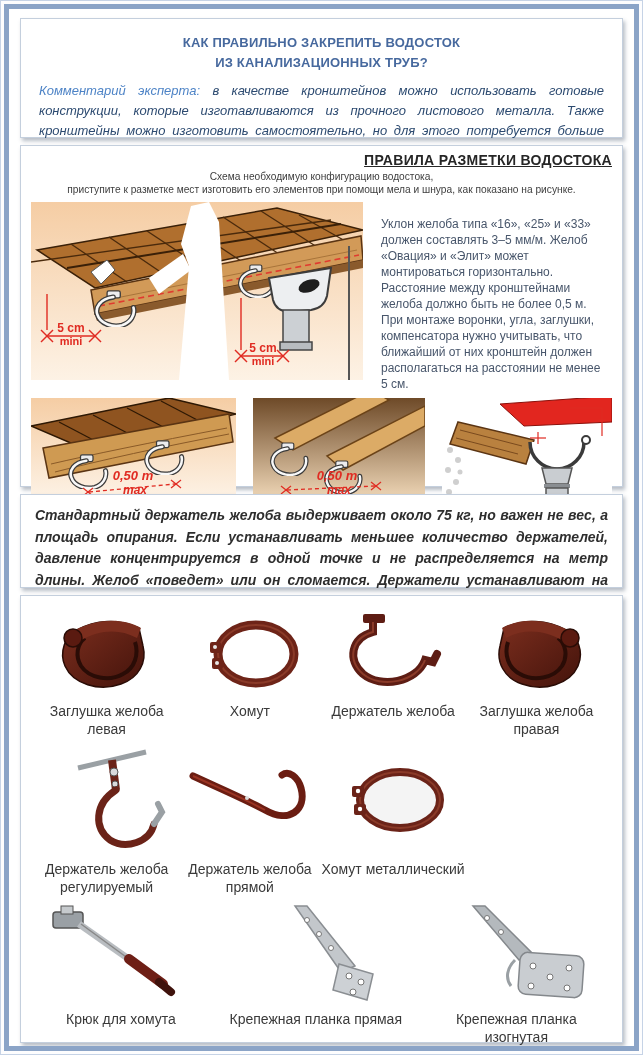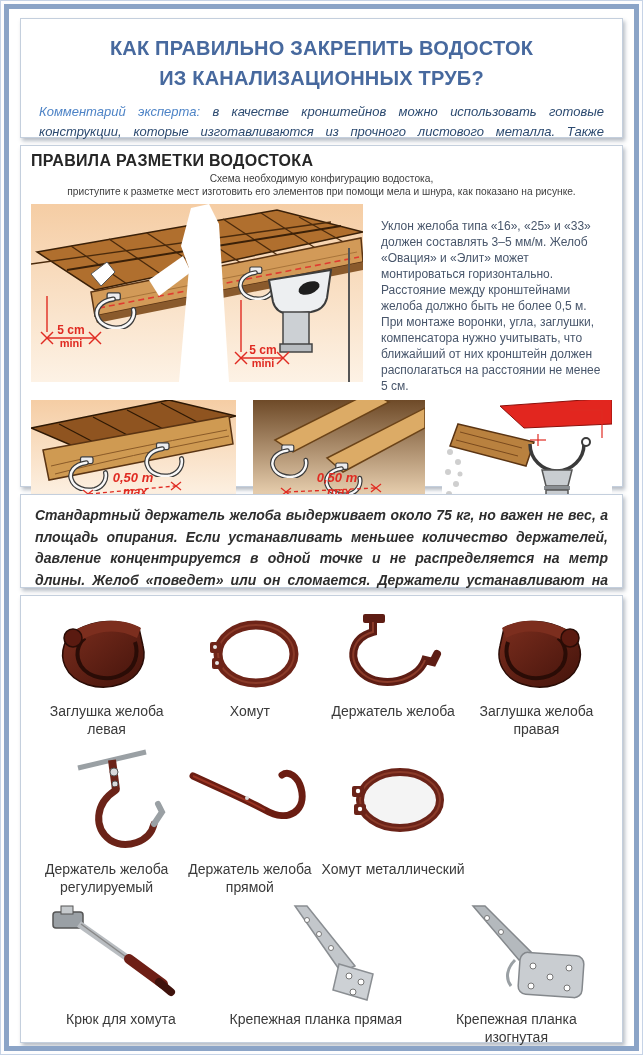--- a/index.html
+++ b/index.html
@@ -4,27 +4,27 @@
 <style>
   * { margin:0; padding:0; box-sizing:border-box; }
   html,body { width:643px; height:1055px; }
   body { font-family:"Liberation Sans","DejaVu Sans",sans-serif; background:#f6f8fb; }
   .page { width:643px; height:1055px; padding:3px; background:#fdfdfe; border:1px solid #c6d3e6; }
   .frame { height:100%; border:5px solid #8ba4c7; background:#fff; padding:9px 11px; overflow:hidden; }
   .card { background:#fff; border:1px solid #c4cfdd; box-shadow:2px 3px 4px rgba(96,108,128,.45); margin-bottom:7px; position:relative; }
 
   
   .card-header { padding:14px 18px 10px; height:120px; }
-  .title { text-align:center; font-weight:bold; font-size:20px; line-height:1.5; color:#47699e; letter-spacing:.2px; }
+  .title { text-align:center; font-weight:bold; font-size:13px; line-height:1.5; color:#47699e; letter-spacing:.2px; }
   .comment { margin-top:9px; font-size:13px; font-style:italic; font-weight:normal; text-align:justify; color:#2c4a70; line-height:1.55; }
   .comment .lead { color:#4d83c6; }
 
   
   .card-rules { padding:6px 10px 8px; height:342px; }
-  .rules-heading { text-align:left; font-weight:bold; font-size:16px; color:#262626; letter-spacing:.3px; }
+  .rules-heading { text-align:right; font-weight:bold; font-size:14px; color:#262626; letter-spacing:.3px;text-decoration:underline; }
   .rules-sub { text-align:center; font-size:10.2px; color:#3e3e3e; line-height:1.3; margin-top:2px; }
   .rules-main { display:flex; margin-top:5px; align-items:flex-start; }
   .main-illu { width:332px; height:178px; flex:0 0 auto; }
   .rules-par { flex:1; font-size:12px; color:#48566b; line-height:1.34; padding:14px 4px 0 18px; }
   .figs { display:flex; margin-top:6px; justify-content:space-between; }
   .fig { text-align:center; }
   .fig-cap { font-size:10.4px; color:#3c3c3c; margin-top:2px; }
 
   
   .card-note { padding:10px 14px; height:94px; }

